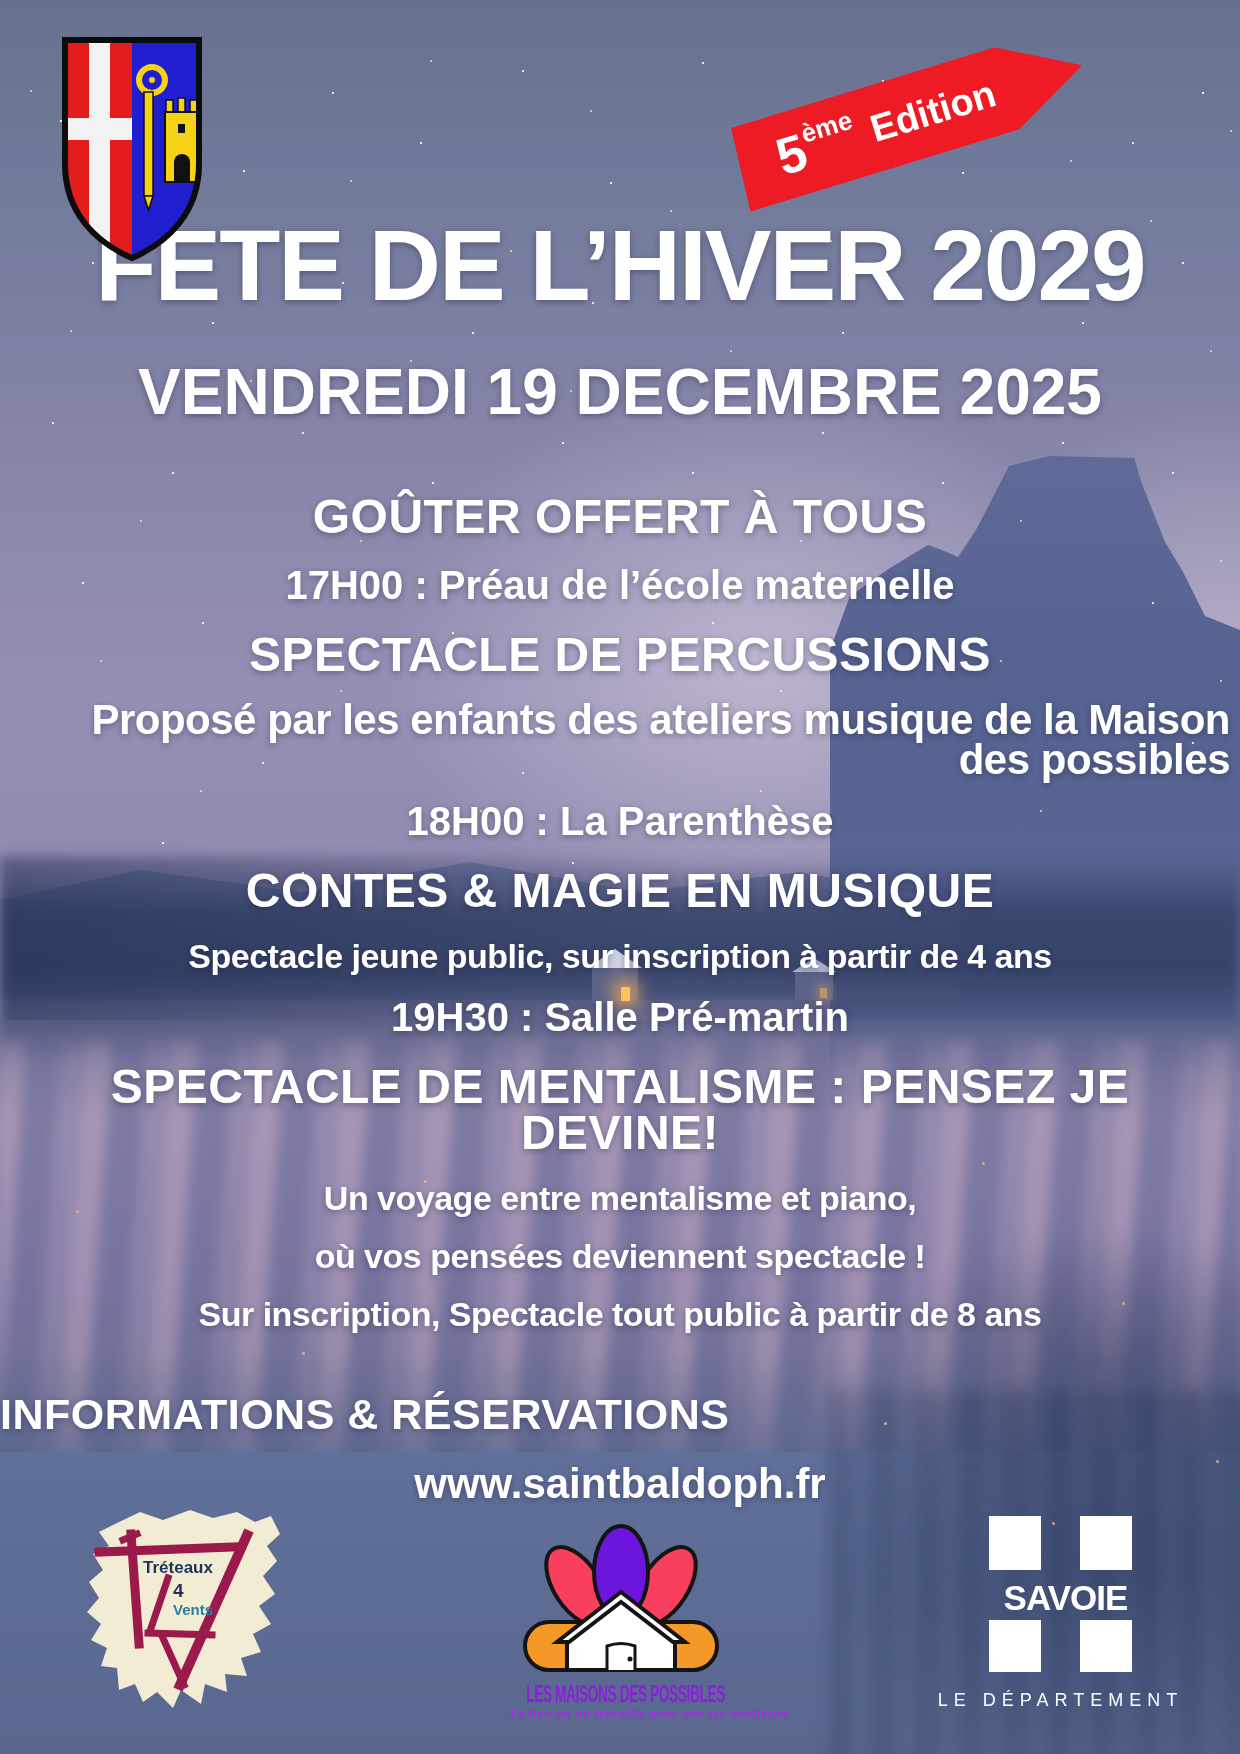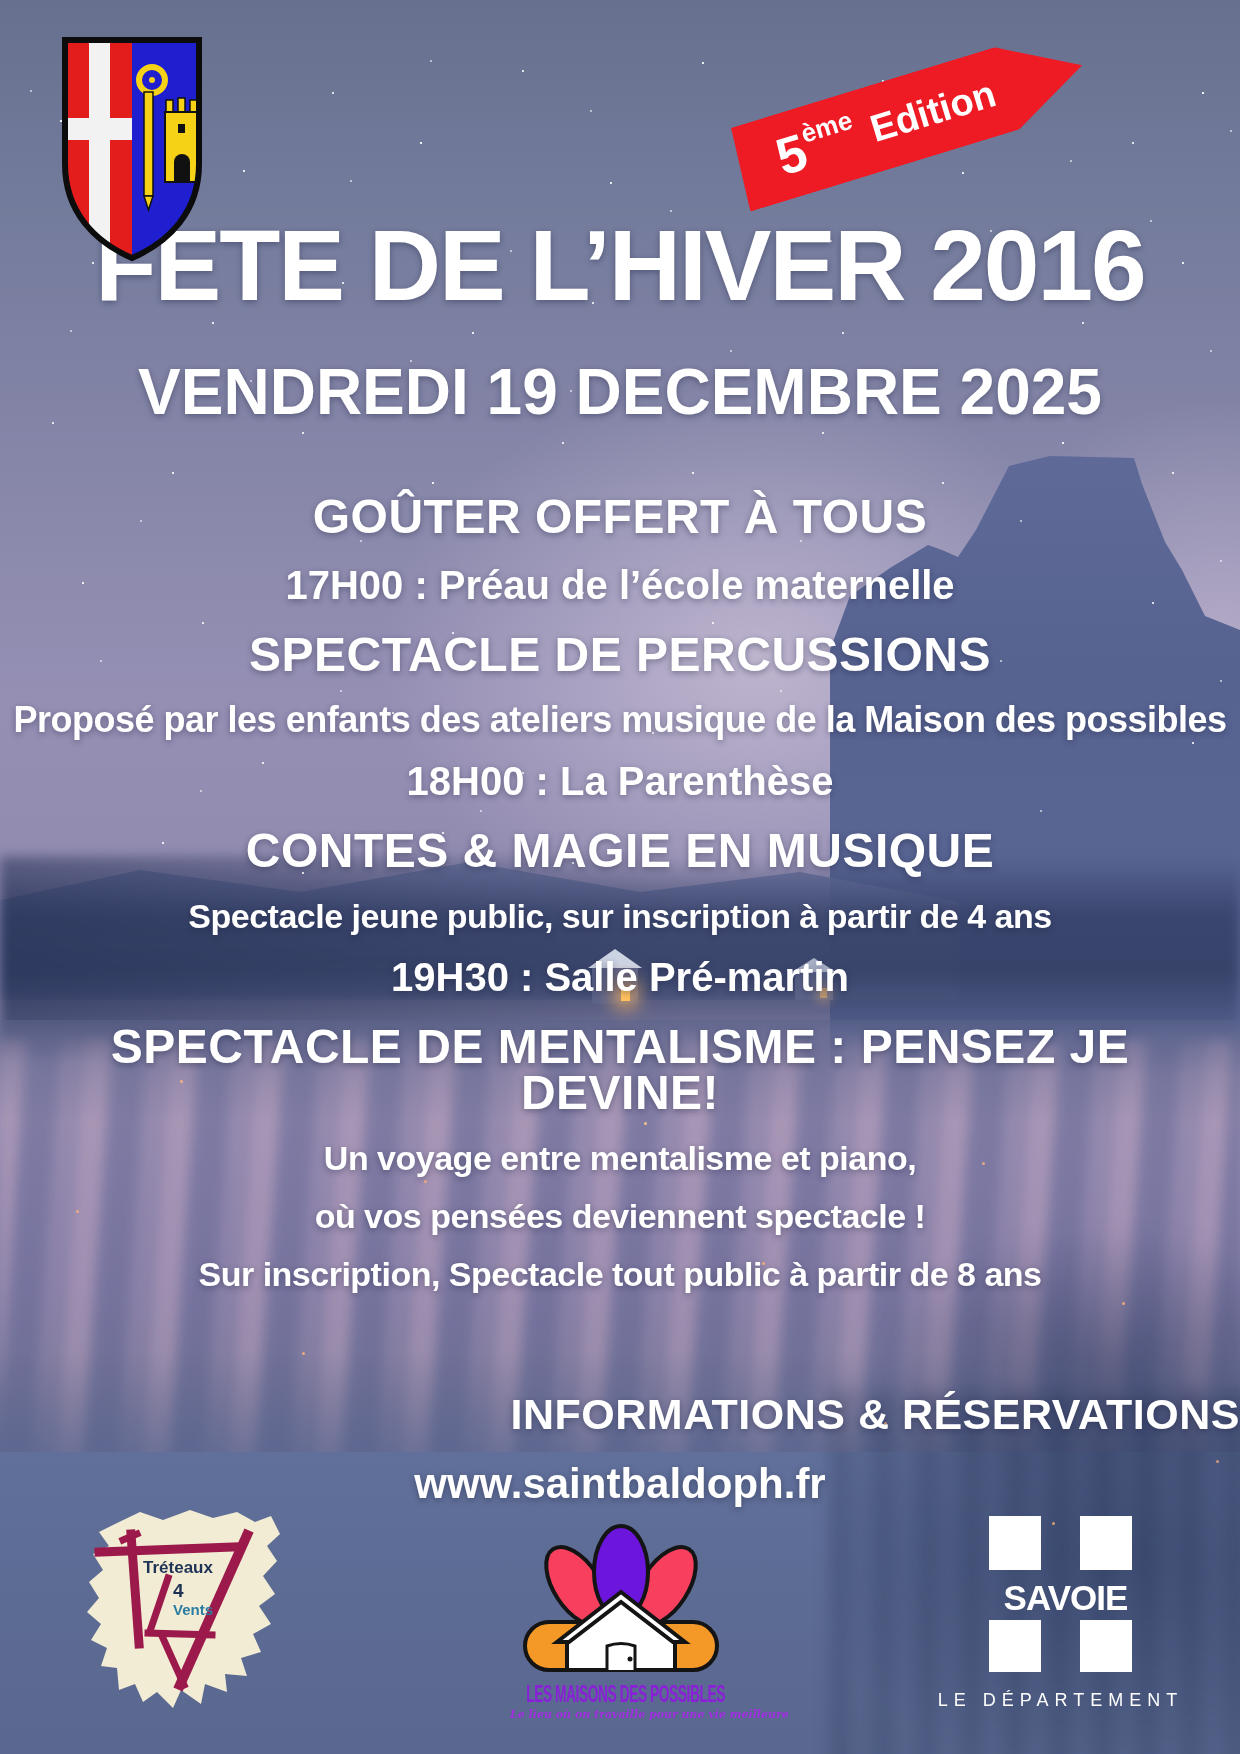--- a/index.html
+++ b/index.html
@@ -73,24 +73,24 @@
   .white-text{color:#fff;text-shadow:0 2px 6px rgba(25,30,60,.4);}
   .poster-title{position:absolute;left:0;top:205px;width:1240px;z-index:11;margin:0;
     font-size:100px;line-height:120px;font-weight:bold;letter-spacing:-2px;text-align:center;}
   .poster-date{position:absolute;left:0;top:355px;width:1240px;z-index:11;margin:0;
     font-size:64px;line-height:74px;font-weight:bold;letter-spacing:0;text-align:center;}
   .schedule{position:absolute;left:10px;top:478px;width:1220px;z-index:11;text-align:center;}
   .schedule .line{font-weight:bold;}
   .schedule .time{font-size:40px;line-height:46px;margin:0 0 24px;}
   .schedule .event{font-size:48px;line-height:46px;margin:16px 0 22px;letter-spacing:.5px;}
   .schedule .note{font-size:34px;line-height:40px;margin:0 0 18px;letter-spacing:-.5px;}
-  .schedule .note-wide{font-size:36px;line-height:40px;margin:0 0 18px;letter-spacing:-.5px;}
+  .schedule .note-wide{font-size:42px;line-height:40px;margin:0 0 18px;letter-spacing:-.5px;text-align:right;}
   .schedule .gap-before{}
   .info-heading{position:absolute;left:0;top:1384px;width:1240px;z-index:11;margin:0;
-    font-size:43px;line-height:60px;font-weight:bold;text-align:right;letter-spacing:.5px;}
+    font-size:43px;line-height:60px;font-weight:bold;text-align:left;letter-spacing:.5px;}
   .website{position:absolute;left:0;top:1456px;width:1240px;z-index:11;margin:0;
     font-size:42px;line-height:56px;font-weight:bold;text-align:center;}
 
   
   .logo-treteaux{position:absolute;left:85px;top:1506px;width:195px;height:210px;z-index:12;}
   .logo-treteaux .splash{position:absolute;left:0;top:0;width:195px;height:205px;background:#f7f1d6;opacity:.97;
     clip-path:polygon(30px 18px,55px 6px,78px 14px,105px 4px,128px 12px,152px 6px,170px 16px,186px 10px,195px 28px,182px 40px,192px 55px,178px 70px,190px 88px,174px 100px,186px 118px,168px 128px,176px 146px,156px 152px,162px 170px,140px 168px,142px 186px,120px 178px,116px 198px,96px 184px,88px 202px,72px 186px,58px 196px,50px 178px,34px 184px,32px 162px,16px 160px,22px 142px,6px 134px,16px 118px,2px 106px,14px 92px,4px 76px,18px 64px,8px 48px,24px 40px,14px 26px);}
   .logo-treteaux svg{position:absolute;left:0;top:0;}
   .logo-treteaux .t-name{position:absolute;left:58px;top:52px;font-size:17px;font-weight:bold;color:#1f3357;}
   .logo-treteaux .t-num{position:absolute;left:88px;top:74px;font-size:19px;font-weight:bold;color:#1f3357;}
@@ -165,21 +165,21 @@
     </g>
     <path d="M8,4 H142 V128 C142,176 112,206 75,222 C38,206 8,176 8,128 Z" fill="none" stroke="#0c0c0c" stroke-width="6"></path>
   </svg>
 
   <div class="edition-banner">
     <span class="num">5</span>
       <span class="ord">ème</span>
       <span class="word">Edition</span>
   </div>
 
-  <h1 class="poster-title white-text">FETE DE L’HIVER 2016</h1>
+  <h1 class="poster-title white-text">FETE DE L’HIVER 2029</h1>
   <h2 class="poster-date white-text">VENDREDI 19 DECEMBRE 2025</h2>
 
   <div class="schedule white-text">
       <div class="line event">GOÛTER OFFERT À TOUS</div>
       <div class="line time">17H00 : Préau de l’école maternelle</div>
       <div class="line event">SPECTACLE DE PERCUSSIONS</div>
       <div class="line note-wide">Proposé par les enfants des ateliers musique  de la Maison des possibles</div>
       <div class="line time gap-before">18H00 : La Parenthèse</div>
       <div class="line event">CONTES &amp; MAGIE EN MUSIQUE</div>
       <div class="line note">Spectacle jeune public, sur inscription à partir de 4 ans</div>

